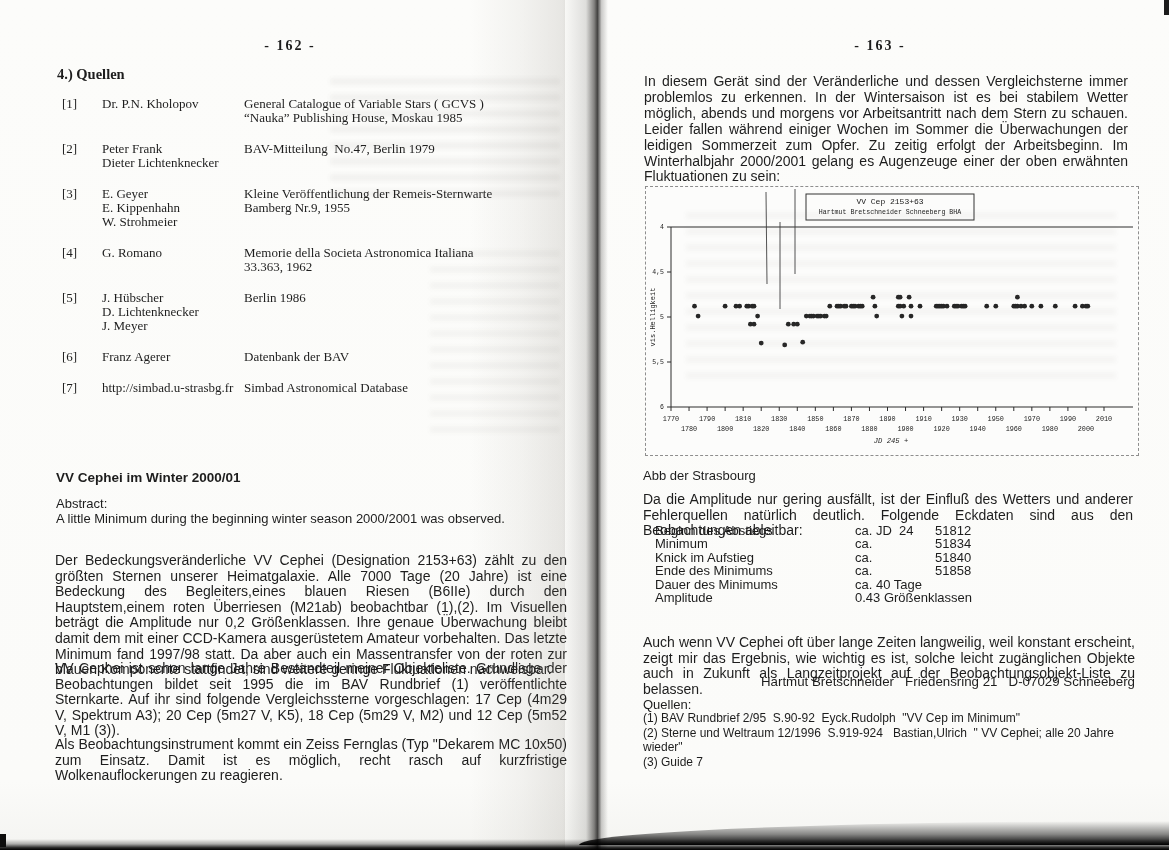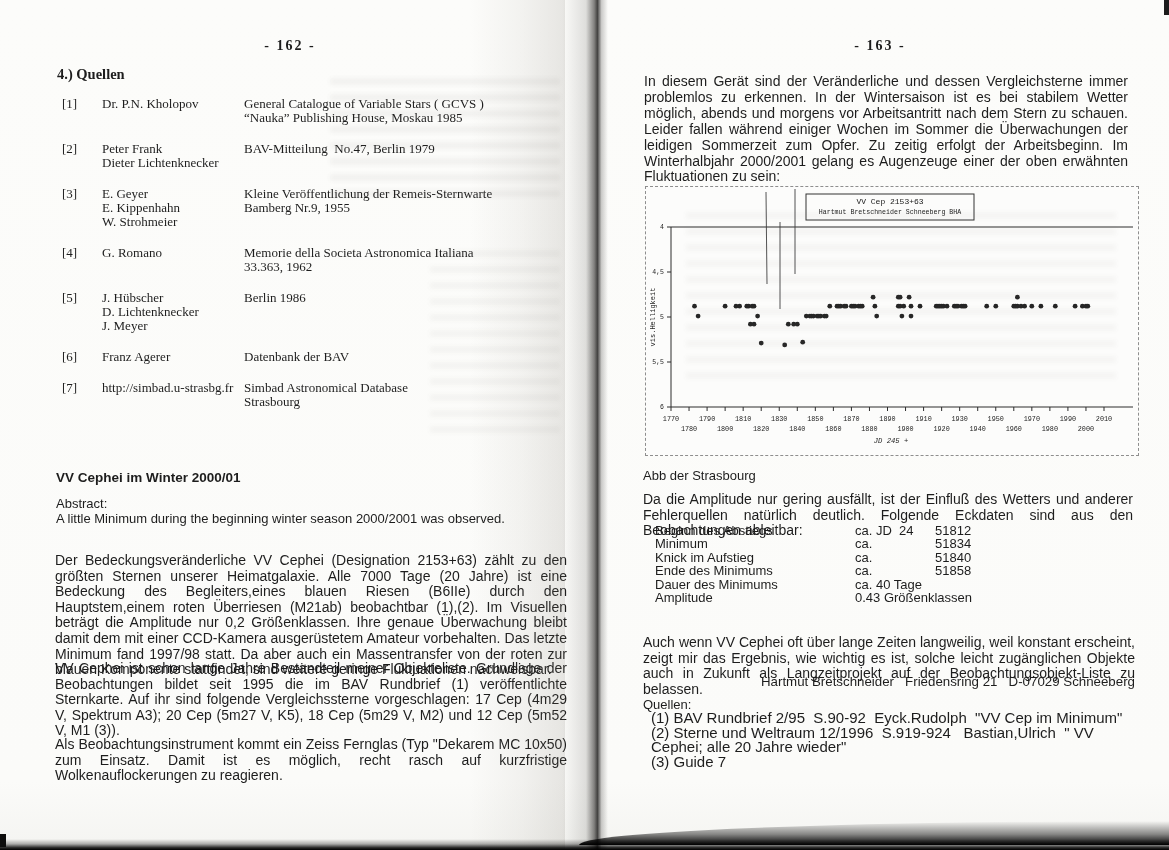--- a/index.html
+++ b/index.html
@@ -51,22 +51,22 @@
               font-size:13px; line-height:13.4px; }
   .eck-row { display:flex; white-space:pre; }
   .eck-label  { width:200px; flex:none; }
   .eck-approx { width:80px;  flex:none; }
   .eck-value  { flex:none; }
 
   .closing { left:43px; top:635px; width:492px; }
   .signature { position:absolute; left:43px; top:674px; width:492px;
                text-align:right; font-size:13.3px; white-space:pre; }
   .sources-h { position:absolute; left:43px; top:697px; font-size:13px; }
-  .sources { position:absolute; left:51px; top:711px; width:478px;
-             font-size:15px; line-height:14.6px; }
+  .sources { position:absolute; left:43px; top:711px; width:478px;
+             font-size:12px; line-height:14.6px; }
   .source-line { white-space:pre-wrap; }
 
   
   .leftpage-shade { position:absolute; left:470px; top:0; width:95px; height:850px;
     background:linear-gradient(to right, rgba(118,112,102,0) 0%,
       rgba(118,112,102,0.07) 55%, rgba(118,112,102,0.16) 100%); pointer-events:none; }
   .gutter { position:absolute; left:562px; top:0; width:46px; height:850px;
     background:linear-gradient(to right, rgba(0,0,0,0) 0%, rgba(40,38,34,0.14) 52%,
       rgba(30,28,26,0.55) 70%, rgba(15,14,13,0.78) 77%, rgba(30,28,26,0.22) 86%,
       rgba(0,0,0,0) 100%); pointer-events:none; }
@@ -141,21 +141,21 @@
           <div class="ref-authors">
             <div>Franz Agerer</div>
           </div>
           <div class="ref-desc"><div>Datenbank der BAV</div></div>
         </div>
         <div class="ref-row">
           <div class="ref-tag">[7]</div>
           <div class="ref-authors">
             <div>http://simbad.u-strasbg.fr</div>
           </div>
-          <div class="ref-desc"><div>Simbad Astronomical Database</div><div>Strasbourg</div></div>
+          <div class="ref-desc"><div>Simbad Astronomical Database</div></div>
         </div>
       </div>
     <h3 class="art-title">VV Cephei im Winter 2000/01</h3>
     <div class="abstract-label">Abstract:</div>
     <div class="abstract-text">A little Minimum during the beginning winter season 2000/2001 was observed.</div>
     <p class="body-p p1">Der Bedeckungsveränderliche VV Cephei (Designation 2153+63) zählt zu den größten Sternen unserer Heimatgalaxie. Alle 7000 Tage (20 Jahre) ist eine Bedeckung des Begleiters,eines blauen Riesen (B6IIe) durch den Hauptstem,einem roten Überriesen (M21ab) beobachtbar (1),(2). Im Visuellen beträgt die Amplitude nur 0,2 Größenklassen. Ihre genaue Überwachung bleibt damit dem mit einer CCD-Kamera ausgerüstetem Amateur vorbehalten. Das letzte Minimum fand 1997/98 statt. Da aber auch ein Massentransfer von der roten zur blauen Komponente stattfindet, sind weitere geringe Fluktuationen nachweisbar.</p>
     <p class="body-p p2">VV Cephei ist schon lange Jahre Bestandteil meiner Objekteliste. Grundlage der Beobachtungen bildet seit 1995 die im BAV Rundbrief (1) veröffentlichte Sternkarte. Auf ihr sind folgende Vergleichssterne vorgeschlagen: 17 Cep  (4m29 V, Spektrum A3);  20 Cep (5m27 V, K5),  18 Cep  (5m29 V, M2) und 12 Cep  (5m52 V, M1 (3)).</p>
     <p class="body-p p3">Als Beobachtungsinstrument kommt ein Zeiss Fernglas (Typ "Dekarem MC 10x50) zum Einsatz. Damit ist es möglich, recht rasch auf kurzfristige Wolkenauflockerungen zu reagieren.</p>
     <div class="ghost g1"></div>
     <div class="ghost g2"></div>

